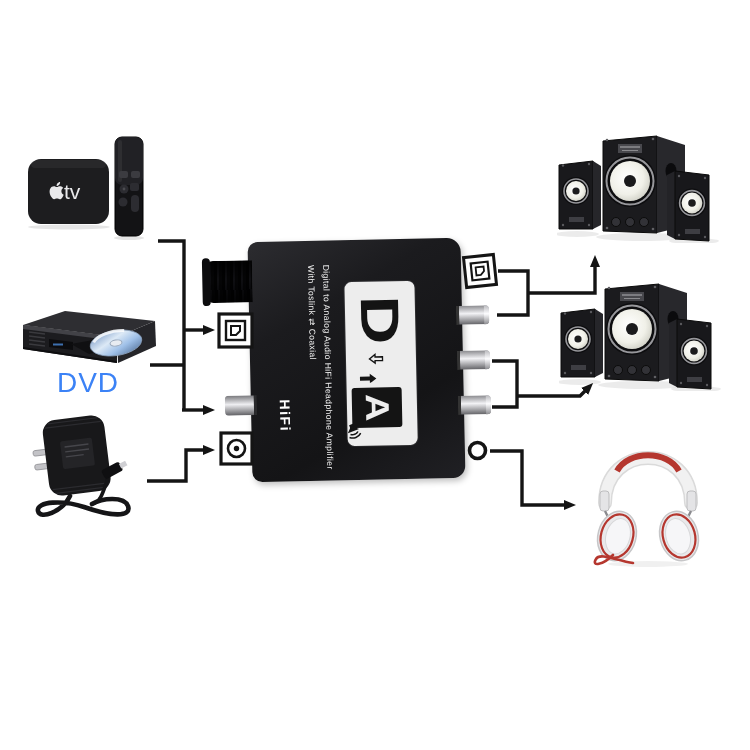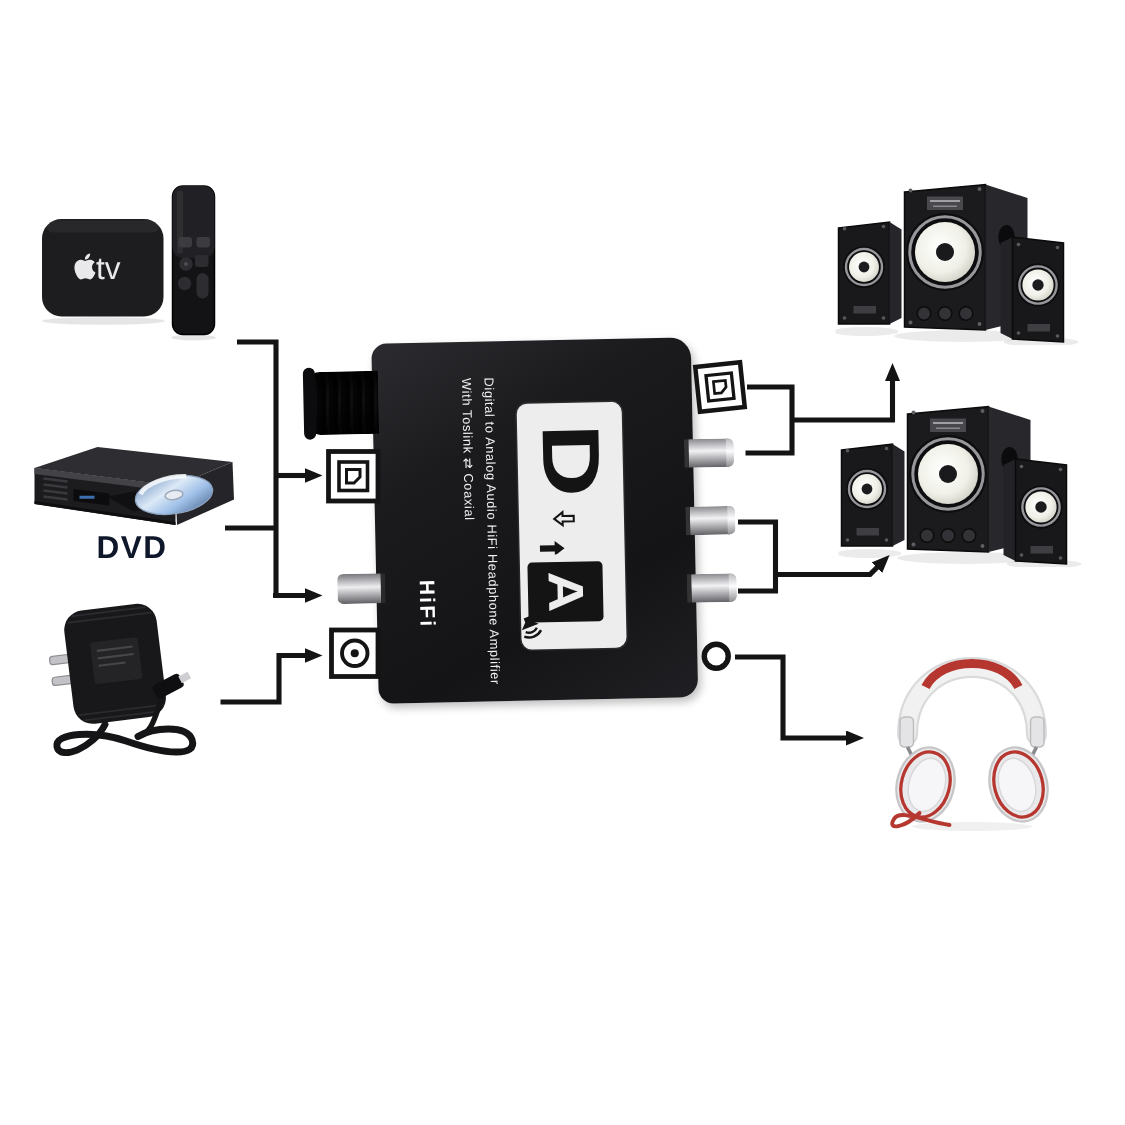--- a/index.html
+++ b/index.html
@@ -1,17 +1,17 @@
 <!DOCTYPE html>
 <html><head>
 <meta charset="utf-8">
 <style>
   html,body{margin:0;padding:0;background:#fff;}
   .canvas{position:relative;width:750px;height:668px;background:#fff;overflow:hidden;
-          font-family:"Liberation Sans",sans-serif;}
+          font-family:"Liberation Sans",sans-serif;margin-top:13px;}
   .layer{position:absolute;left:0;top:0;}
   .dev{position:absolute;}
   
   .dac-body{position:absolute;left:250px;top:227px;width:213px;height:240px;
     background:linear-gradient(150deg,#2c2c30 0%,#1b1b1e 30%,#141416 70%,#202024 100%);
     border-radius:10px 14px 12px 10px;transform:rotate(-1.2deg);z-index:2;
     box-shadow:2px 3px 6px rgba(0,0,0,0.25);}
   .knob{position:absolute;left:-42px;top:18px;width:46px;height:42px;border-radius:7px 0 0 7px;
     background:repeating-linear-gradient(90deg,#060607 0 3px,#2e2e33 3px 5px,#101012 5px 8px),
                linear-gradient(#0a0a0b,#2a2a2e 45%,#0a0a0b);background-blend-mode:overlay;}
@@ -33,21 +33,21 @@
   .sticker-inner{position:absolute;left:-47px;top:47px;width:164px;height:70px;
     transform:rotate(90deg);display:flex;align-items:center;justify-content:center;gap:5px;color:#141414;}
   .logo-d{font-size:54px;font-weight:800;transform:scaleX(1.25);line-height:1;margin-right:8px;}
   .logo-arrows{display:flex;align-items:flex-end;gap:2px;margin-top:22px;}
   .logo-a-box{position:relative;width:40px;height:50px;background:#141414;border-radius:3px;
     display:flex;align-items:center;justify-content:center;margin-top:10px;}
   .logo-a{color:#ededed;font-size:33px;font-weight:800;transform:scaleX(1.15);}
   .spk-icon{position:absolute;right:-13px;bottom:-7px;}
   
   .dvd-label{position:absolute;left:38px;top:66px;width:70px;text-align:center;
-    color:#0f172a;font-size:21px;font-weight:bold;letter-spacing:1px;}
+    color:#3b82f6;font-size:28px;font-weight:normal;letter-spacing:1px;}
   .z2{z-index:2}.z3{z-index:3}
 </style>
 </head>
 <body>
 
 <div class="canvas">
 
   <div class="dev z2" style="left:25px;top:118px;width:125px;height:115px">
     <svg width="125" height="115" viewBox="0 0 125 115">
       <ellipse cx="44" cy="96" rx="41" ry="2.5" fill="rgba(0,0,0,0.10)"></ellipse>

